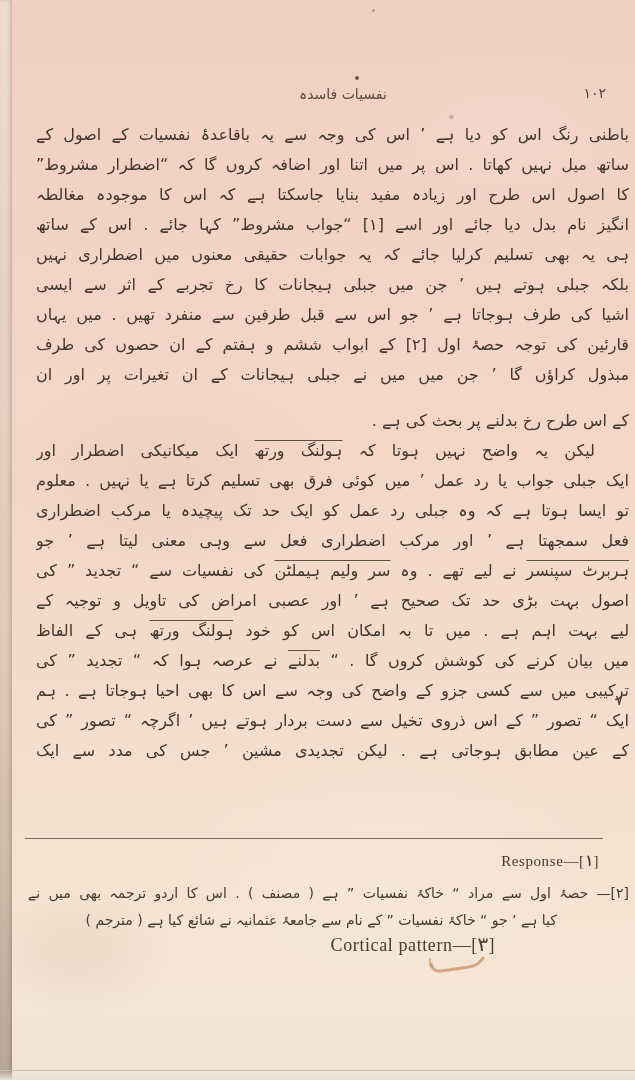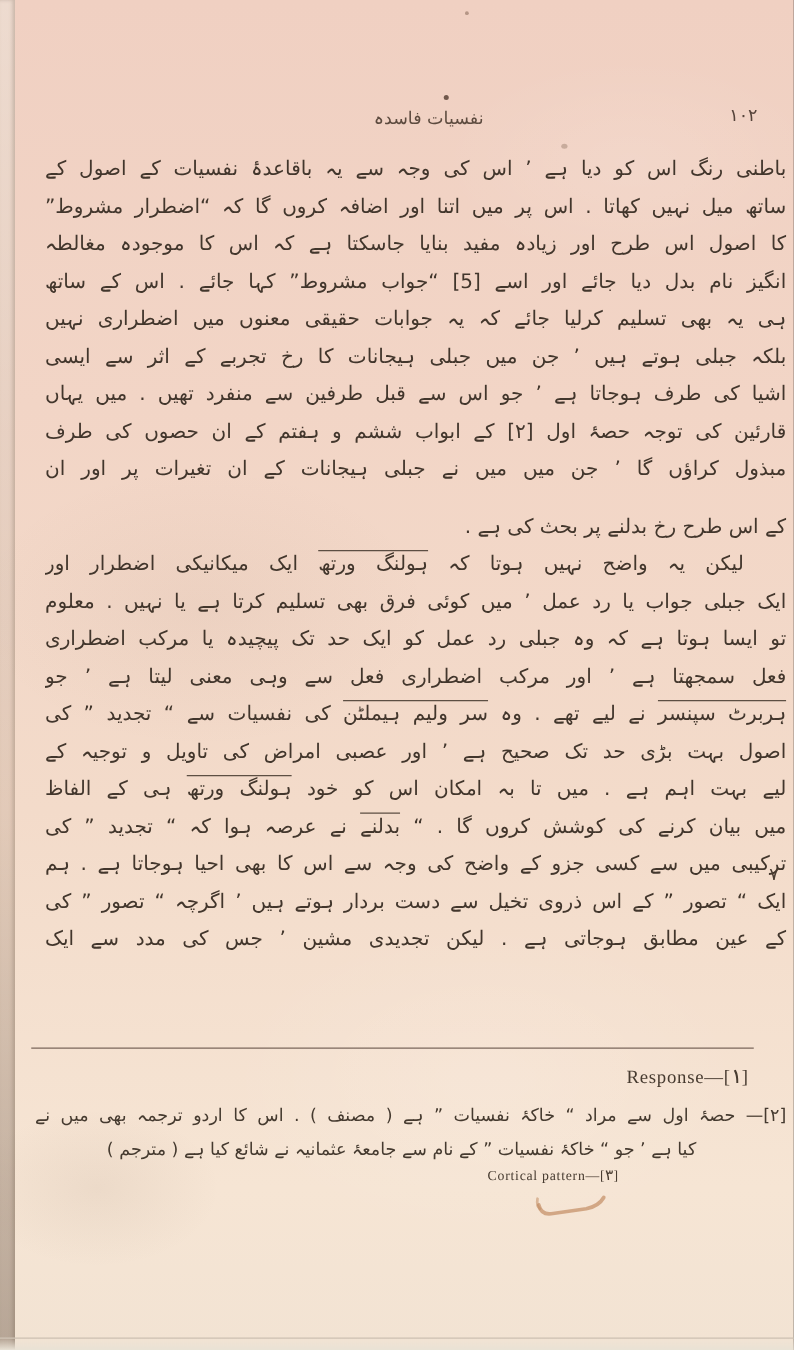--- a/index.html
+++ b/index.html
@@ -43,21 +43,21 @@
   .fn-response{position:absolute;top:852px;left:24px;right:18px;text-align:right;
         padding-right:30px;font-family:"Liberation Serif",serif;font-size:15px;
         letter-spacing:0.6px;color:#473b30;}
   .fn-urdu1{position:absolute;top:881px;left:28px;right:18px;direction:rtl;
         text-align:justify;text-align-last:justify;font-size:14px;color:#453a2f;
         height:24px;line-height:24px;overflow:hidden;}
   .fn-urdu2{position:absolute;top:908px;left:28px;right:18px;direction:rtl;
         text-align:right;padding-right:72px;font-size:14px;color:#453a2f;
         height:24px;line-height:24px;overflow:hidden;}
   .fn-cortical{position:absolute;top:934px;left:24px;right:18px;text-align:right;
-        padding-right:134px;font-family:"Liberation Serif",serif;font-size:11px;
+        padding-right:134px;font-family:"Liberation Serif",serif;font-size:18px;
         letter-spacing:0.6px;color:#473b30;}
   
   .speck-a{position:absolute;left:355px;top:76px;width:4px;height:4px;border-radius:50%;
         background:#5a4337;opacity:0.85;}
   .speck-b{position:absolute;left:372px;top:9px;width:3px;height:3px;border-radius:50%;
         background:#7a5c49;opacity:0.5;}
   .speck-c{position:absolute;left:449px;top:115px;width:5px;height:4px;border-radius:50%;
         background:#8a6e5c;opacity:0.4;}
   .stain{position:absolute;left:425px;top:950px;width:62px;height:30px;opacity:0.65;}
 </style>
@@ -73,21 +73,21 @@
   <div class="speck-b"></div>
   <div class="speck-c"></div>
 
   <div class="hdr-title">نفسیات فاسدہ</div>
   <div class="hdr-page">۱۰۲</div>
 
   <div id="body-text">
       <div class="bline"><span>باطنی رنگ اس کو دیا ہے ’ اس کی وجہ سے یہ باقاعدۂ نفسیات کے اصول کے</span></div>
       <div class="bline"><span>ساتھ میل نہیں کھاتا . اس پر میں اتنا اور اضافہ کروں گا کہ “اضطرار مشروط”</span></div>
       <div class="bline"><span>کا اصول اس طرح اور زیادہ مفید بنایا جاسکتا ہے کہ اس کا موجودہ مغالطہ</span></div>
-      <div class="bline"><span>انگیز نام بدل دیا جائے اور اسے [5] “جواب مشروط” کہا جائے . اس کے ساتھ</span></div>
+      <div class="bline"><span>انگیز نام بدل دیا جائے اور اسے [۱] “جواب مشروط” کہا جائے . اس کے ساتھ</span></div>
       <div class="bline"><span>ہی یہ بھی تسلیم کرلیا جائے کہ یہ جوابات حقیقی معنوں میں اضطراری نہیں</span></div>
       <div class="bline"><span>بلکہ جبلی ہوتے ہیں ’ جن میں جبلی ہیجانات کا رخ تجربے کے اثر سے ایسی</span></div>
       <div class="bline"><span>اشیا کی طرف ہوجاتا ہے ’ جو اس سے قبل طرفین سے منفرد تھیں . میں یہاں</span></div>
       <div class="bline"><span>قارئین کی توجہ حصۂ اول [۲] کے ابواب ششم و ہفتم کے ان حصوں کی طرف</span></div>
       <div class="bline"><span>مبذول کراؤں گا ’ جن میں میں نے جبلی ہیجانات کے ان تغیرات پر اور ان</span></div>
       <div class="bline endpara"><span>کے اس طرح رخ بدلنے پر بحث کی ہے .</span></div>
       <div class="bline indent"><span>لیکن یہ واضح نہیں ہوتا کہ </span><span class="ovl">ہولنگ ورتھ</span><span> ایک میکانیکی اضطرار اور</span></div>
       <div class="bline"><span>ایک جبلی جواب یا رد عمل ’ میں کوئی فرق بھی تسلیم کرتا ہے یا نہیں . معلوم</span></div>
       <div class="bline"><span>تو ایسا ہوتا ہے کہ وہ جبلی رد عمل کو ایک حد تک پیچیدہ یا مرکب اضطراری</span></div>
       <div class="bline"><span>فعل سمجھتا ہے ’ اور مرکب اضطراری فعل سے وہی معنی لیتا ہے ’ جو</span></div>

